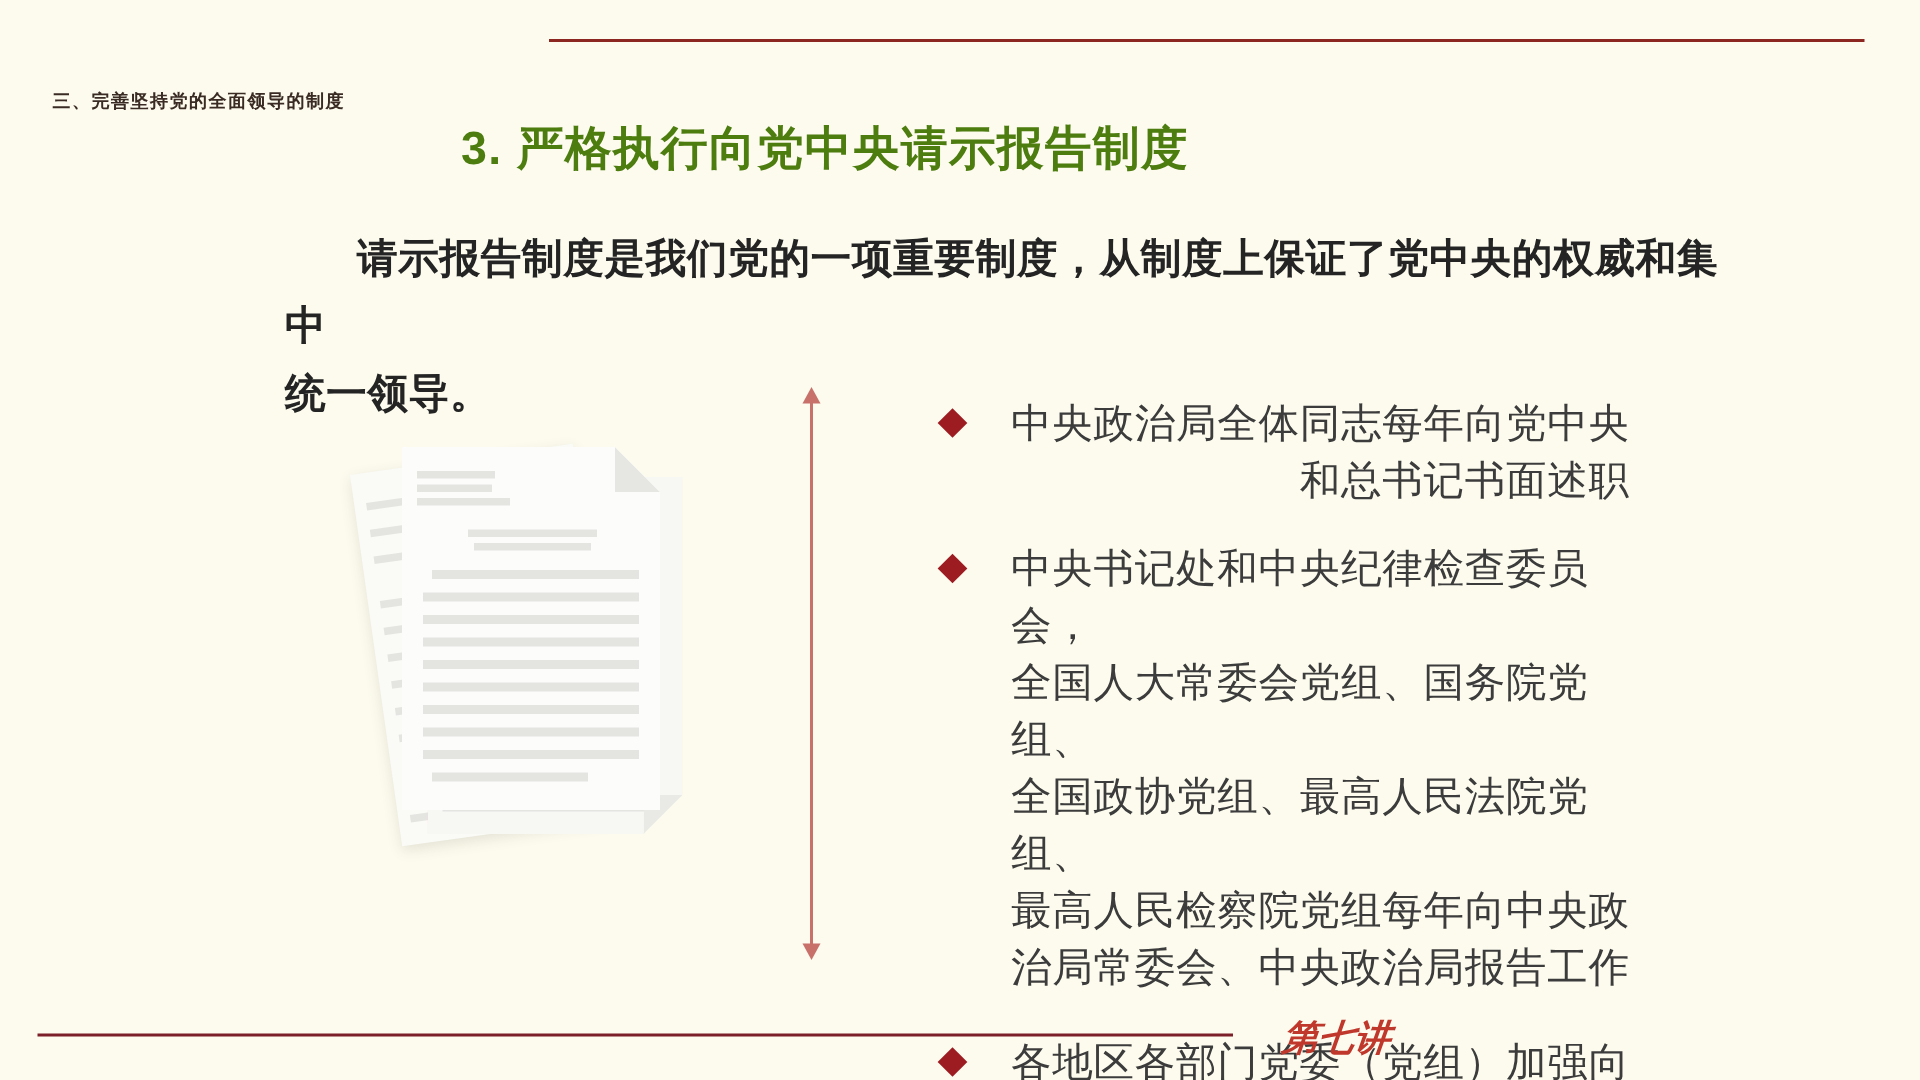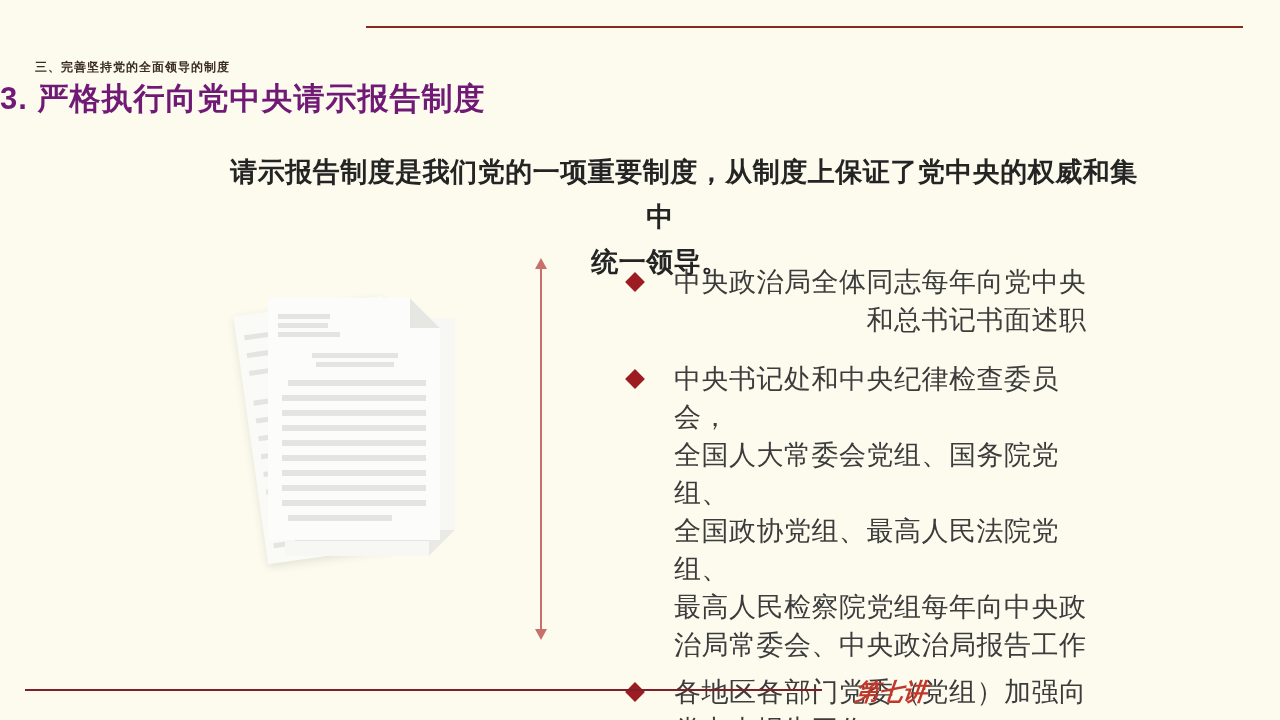--- a/index.html
+++ b/index.html
@@ -16,31 +16,30 @@
     color:#3a2c24; white-space:nowrap;margin-top:46px;
   }
   .hdr-line {
     position:absolute; left:366px; top:26px; width:877px; height:2px;
     background:#8b2621;
   }
 
   
   .title {
     position:absolute; left:0; top:78px; width:1100px;
-    font-size:31px; font-weight:700; color:#701a75;
+    text-align:center; font-size:31px; font-weight:700; color:#4d7c0f;
     letter-spacing:1px;
   }
 
   
   .para {
-    position:absolute; left:170px; top:150px; width:980px;
+    position:absolute; left:190px; top:150px; width:980px;
     font-size:27px; font-weight:700; color:#242424;
     line-height:45px; text-indent:48px; white-space:pre-line;
     letter-spacing:0.5px;
-    text-align:center;
   }
 
   
   .papers { position:absolute; left:240px; top:290px; width:240px; height:290px; }
   .sheet {
     position:absolute; background:#fcfcfa;
     box-shadow:0 3px 9px rgba(70,60,35,0.13);
   }
   .sheet-back  { left:10px; top:15px; width:150px; height:250px; transform:rotate(-8deg); background:#fafaf7; }
   .sheet-mid   { left:45px; top:28px; width:170px; height:238px; background:#f7f7f4;
@@ -60,21 +59,21 @@
     position:absolute; left:2px; width:0; height:0;
     border-left:6px solid transparent; border-right:6px solid transparent;
   }
   .varrow .head-up   { top:0; border-bottom:11px solid #c8716a; }
   .varrow .head-down { bottom:0; border-top:11px solid #c8716a; }
 
   
   .bullets { position:absolute; left:628px; top:263px; width:480px; }
   .bullet-item { display:flex; align-items:flex-start; }
   .bullet-item.gap-lg { margin-bottom:21px;text-align:right; }
-  .bullet-item.gap-sm { margin-bottom:9px; }
+  .bullet-item.gap-sm { margin-bottom:25px; }
   .diamond {
     flex:0 0 auto; width:14px; height:14px; margin:12px 14px 0 0;
     background:#9d1c22; transform:rotate(45deg);
   }
   .bullet-text {
     font-size:27px; line-height:38px; color:#3c3c3c;
     letter-spacing:0.5px; white-space:pre-line; margin-left:18px;
   }
 
   

